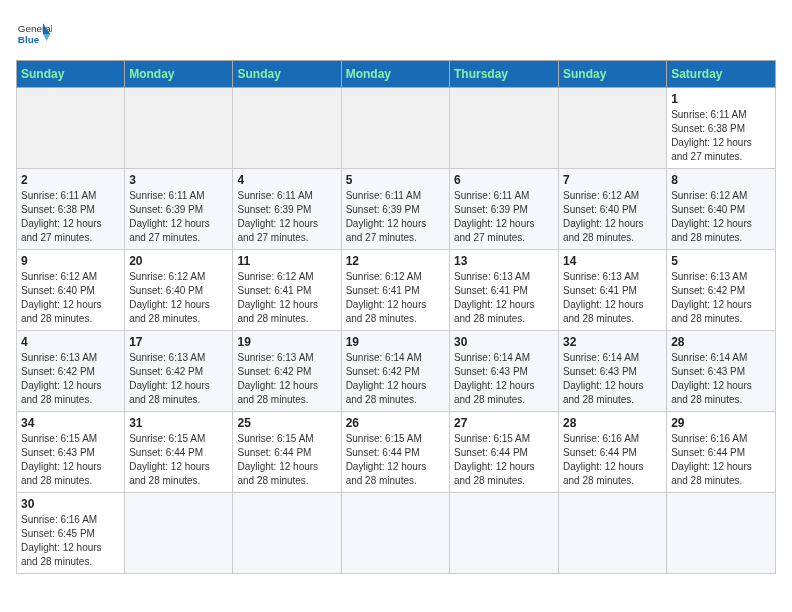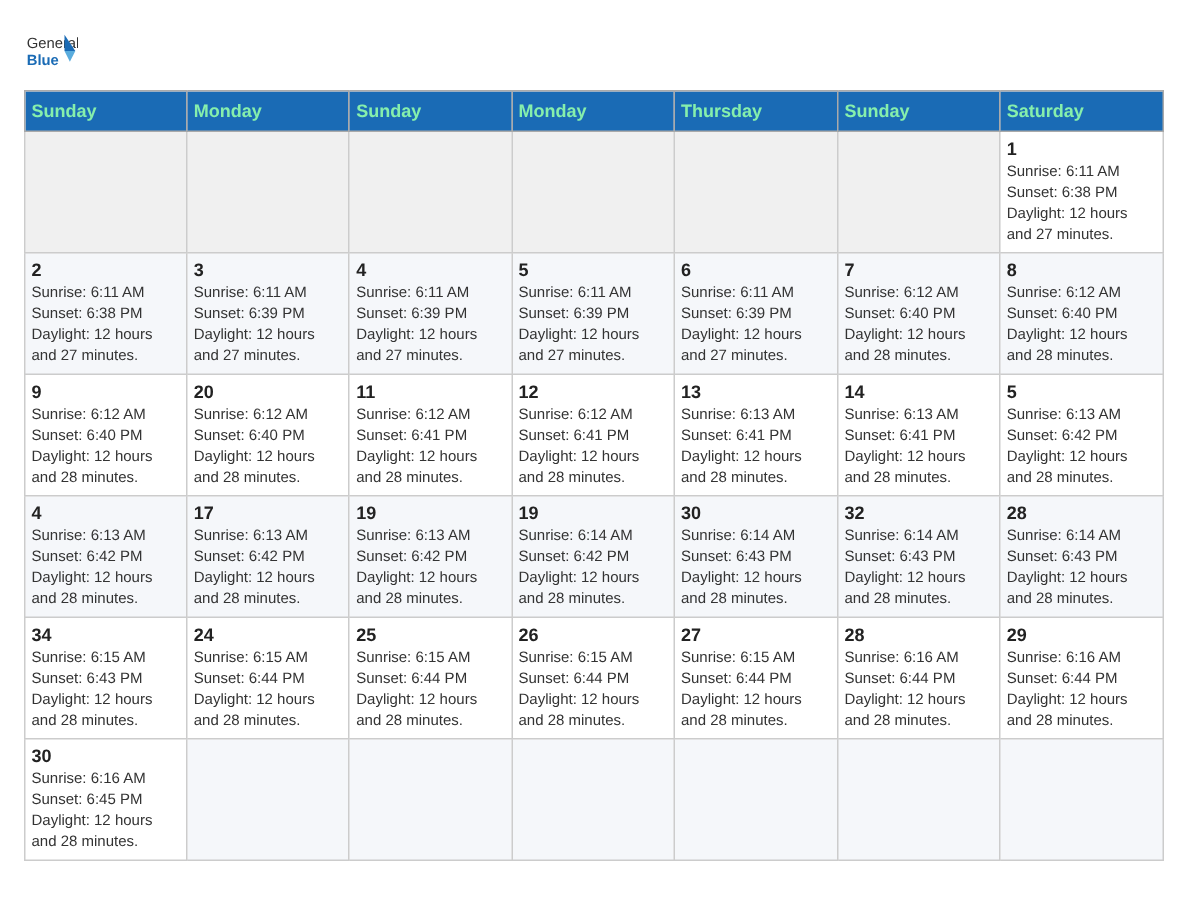--- a/index.html
+++ b/index.html
@@ -262,21 +262,21 @@
         </td>
       </tr>
       <tr>
         <td>
           <span class="day-num">34</span>
           <div class="day-info" style="white-space: pre-line;">Sunrise: 6:15 AM
 Sunset: 6:43 PM
 Daylight: 12 hours and 28 minutes.</div>
         </td>
         <td>
-          <span class="day-num">24</span>
+          <span class="day-num">31</span>
           <div class="day-info" style="white-space: pre-line;">Sunrise: 6:15 AM
 Sunset: 6:44 PM
 Daylight: 12 hours and 28 minutes.</div>
         </td>
         <td>
           <span class="day-num">25</span>
           <div class="day-info" style="white-space: pre-line;">Sunrise: 6:15 AM
 Sunset: 6:44 PM
 Daylight: 12 hours and 28 minutes.</div>
         </td>

